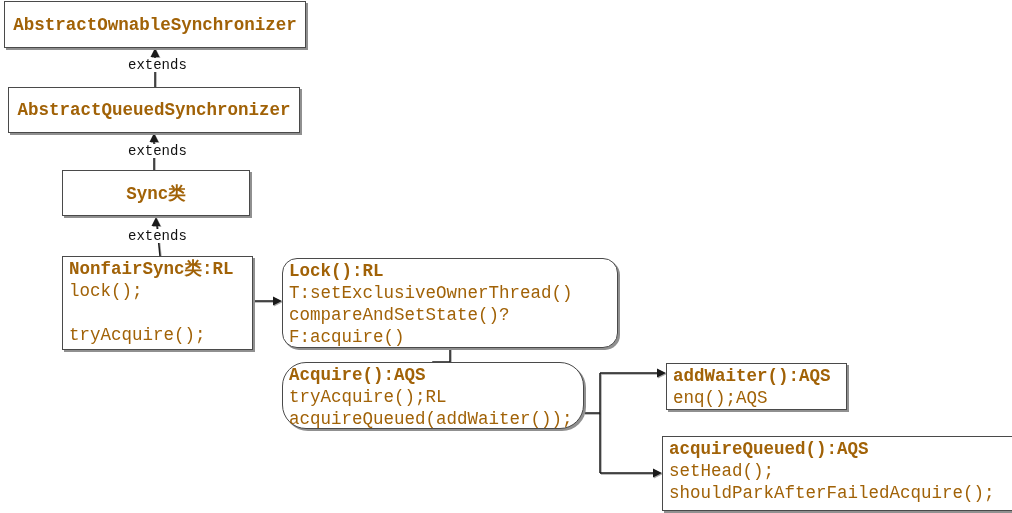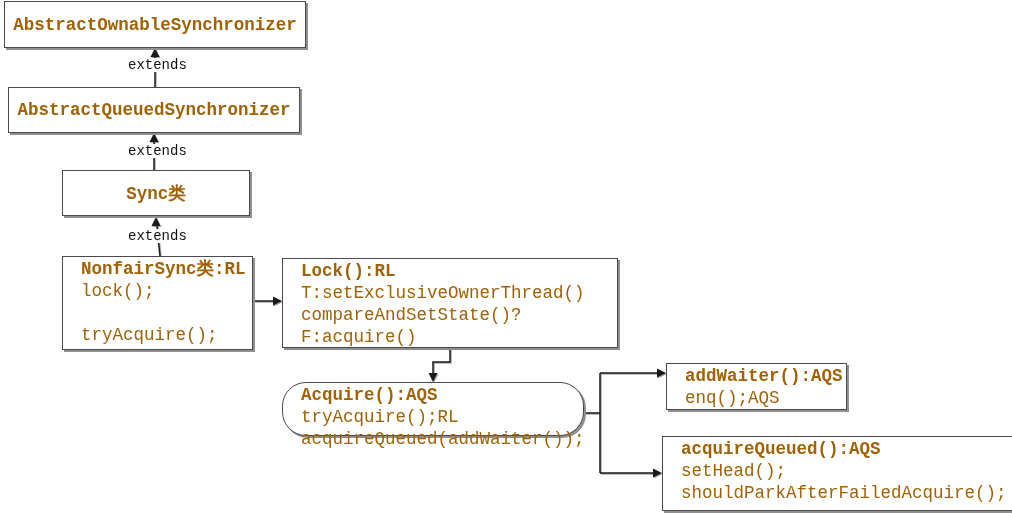--- a/index.html
+++ b/index.html
@@ -32,21 +32,21 @@
     z-index: 2;
     white-space: nowrap;
   }
   .center-box {
     display: flex;
     align-items: center;
     justify-content: center;
     font-weight: bold;
   }
   .flow-box {
-    padding: 1px 18px;
+    padding: 1px 6px;
   }
   .line {
     line-height: 22px;
     min-height: 22px;
     white-space: nowrap;
   }
   .title {
     font-weight: bold;
   }
   .extends-label {
@@ -58,22 +58,22 @@
     color: #111111;
     font-size: 14px;
     line-height: 14px;
     font-family: "Liberation Mono", "DejaVu Sans Mono", monospace;
   }
   
   #box-aos  { left: 4px;   top: 1px;   width: 302px; height: 47px; }
   #box-aqs  { left: 8px;   top: 87px;  width: 292px; height: 46px; }
   #box-sync { left: 62px;  top: 170px; width: 188px; height: 46px; }
   #box-nfs  { left: 62px;  top: 256px; width: 191px; height: 94px; }
-  #box-lock { left: 282px; top: 258px; width: 336px; height: 90px; }
-  #box-acq  { left: 282px; top: 382px; width: 302px; height: 54px; border-radius: 24px; }
+  #box-lock { left: 282px; top: 258px; width: 336px; height: 90px; border-radius: 15px; }
+  #box-acq  { left: 282px; top: 362px; width: 302px; height: 67px; border-radius: 24px; }
   #box-aw   { left: 666px; top: 349px; width: 181px; height: 47px; margin-top: 14px; }
   #box-acqq { left: 662px; top: 436px; width: 361px; height: 75px; }
   #lbl-ext1 { left: 128px; top: 58px; }
   #lbl-ext2 { left: 128px; top: 144px; }
   #lbl-ext3 { left: 128px; top: 229px; }
 </style>
 </head>
 <body>
 
 <div id="canvas">

